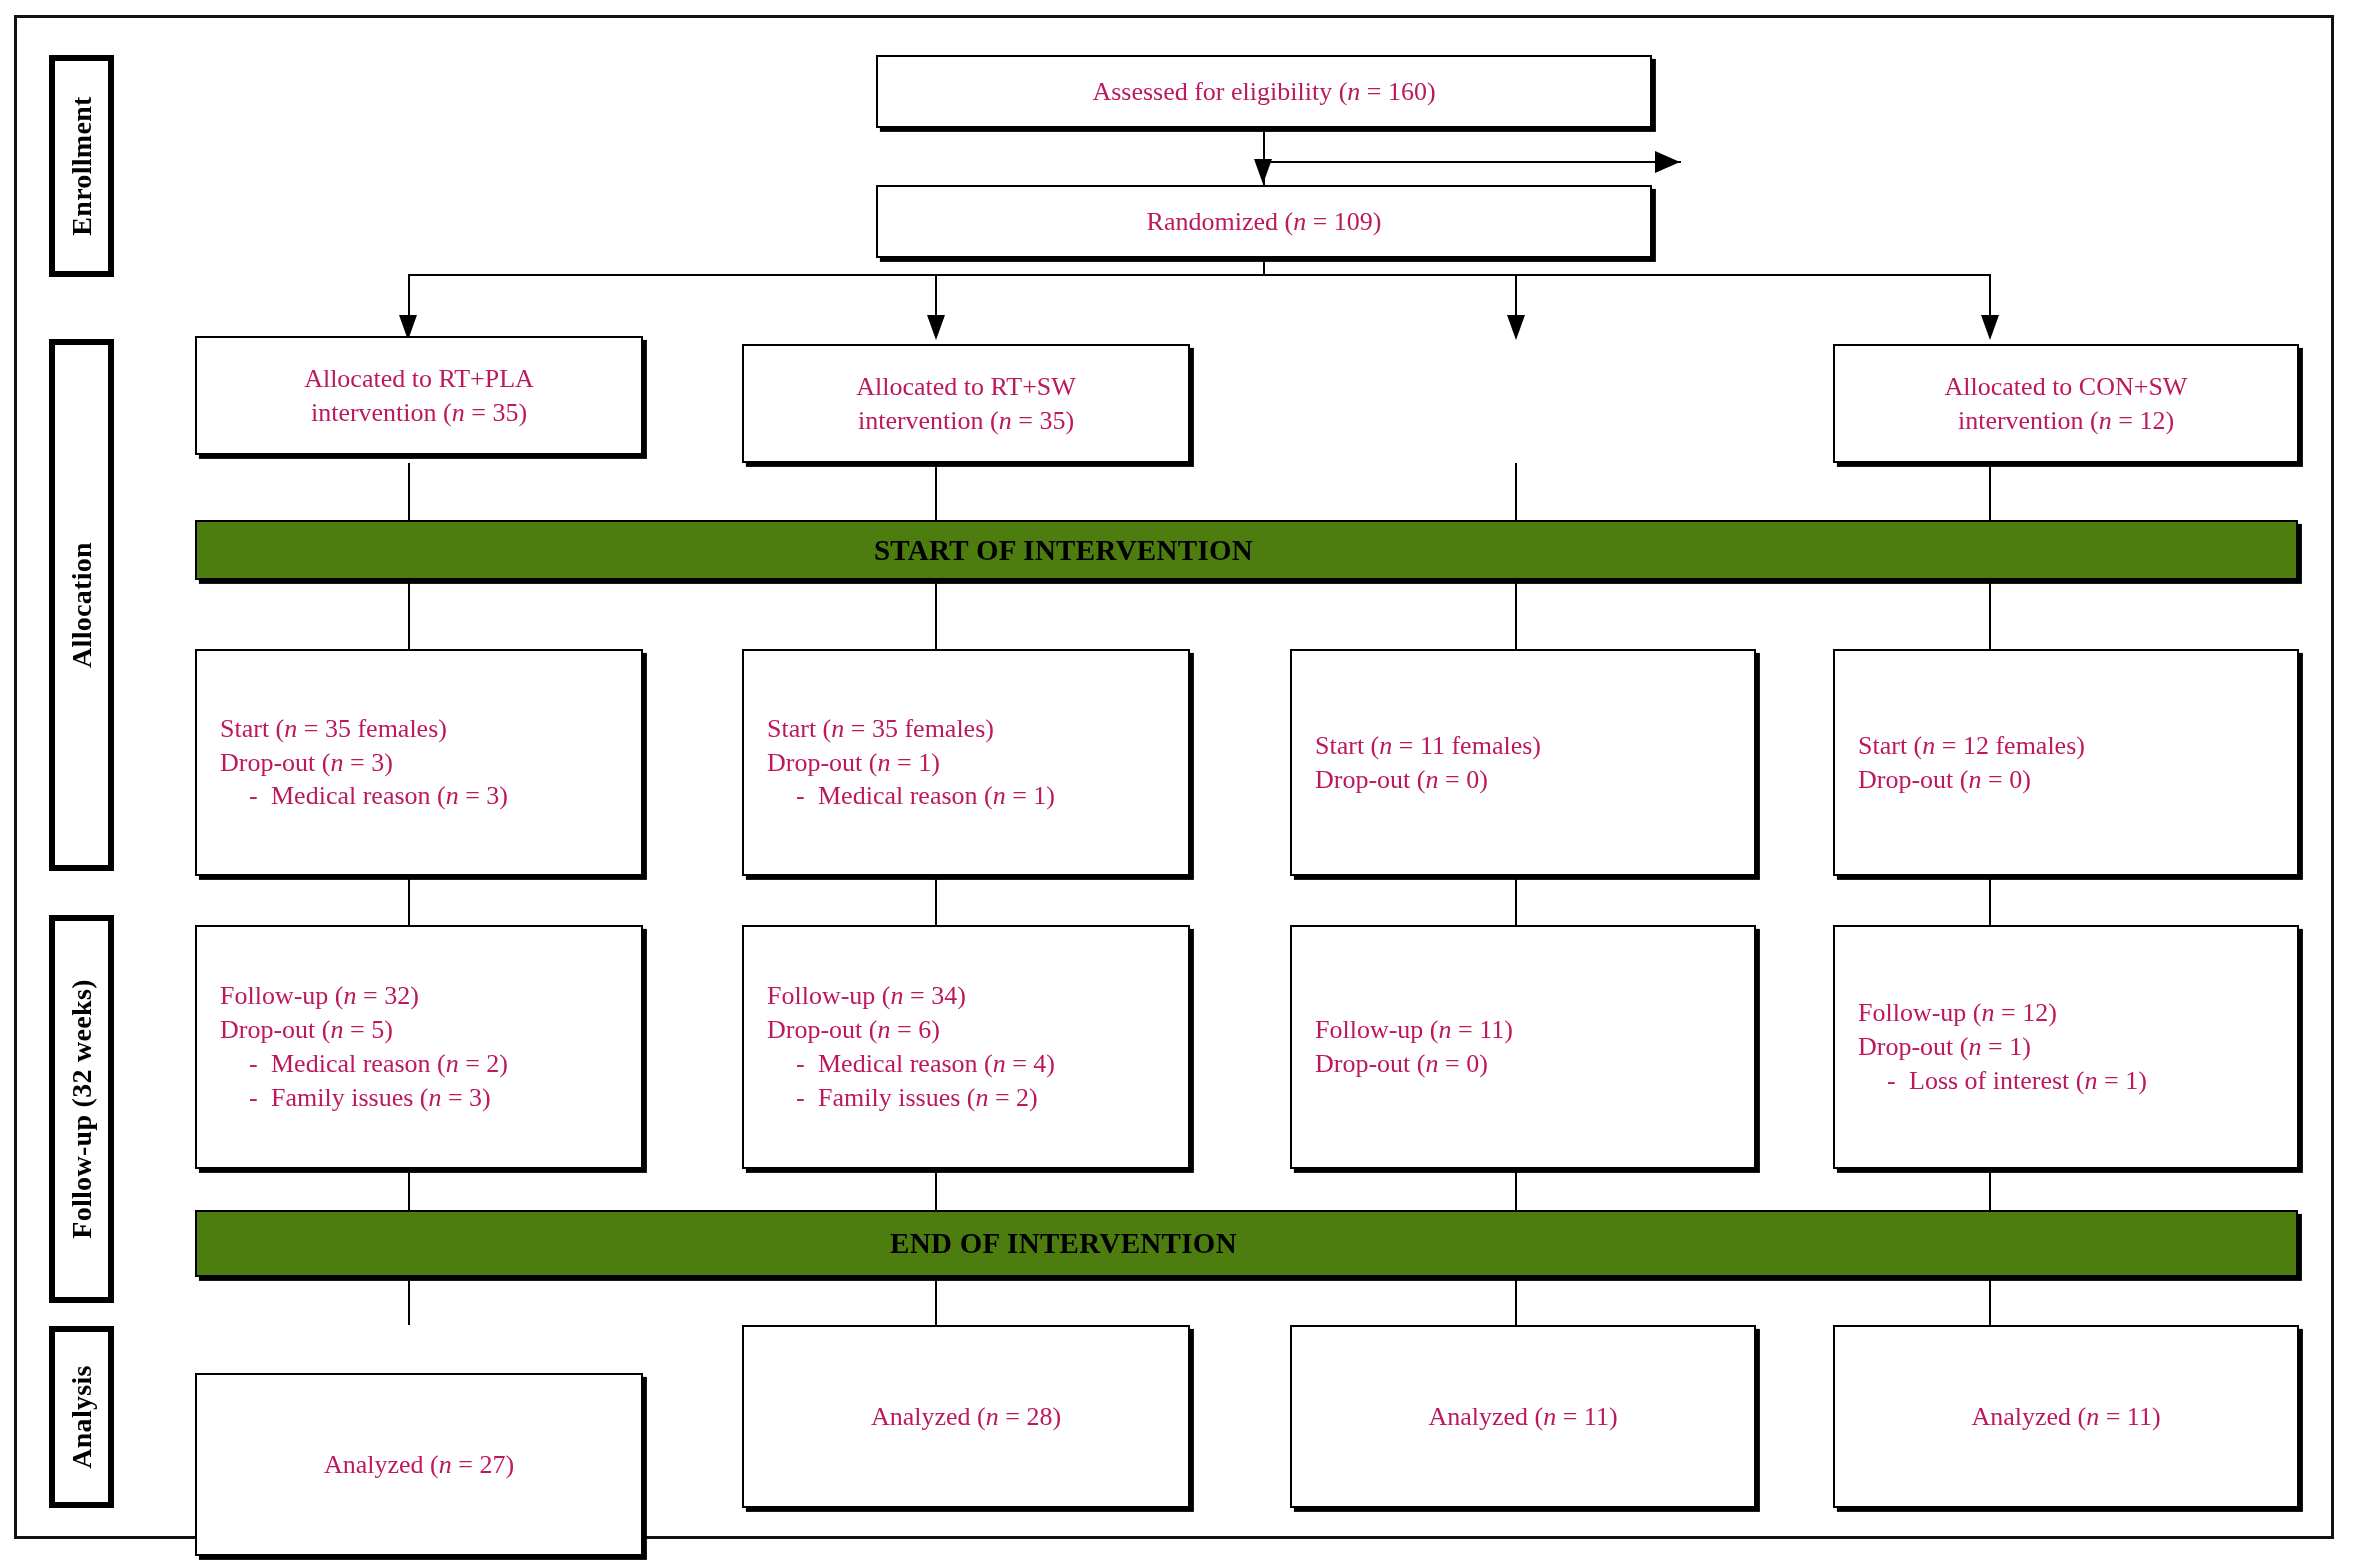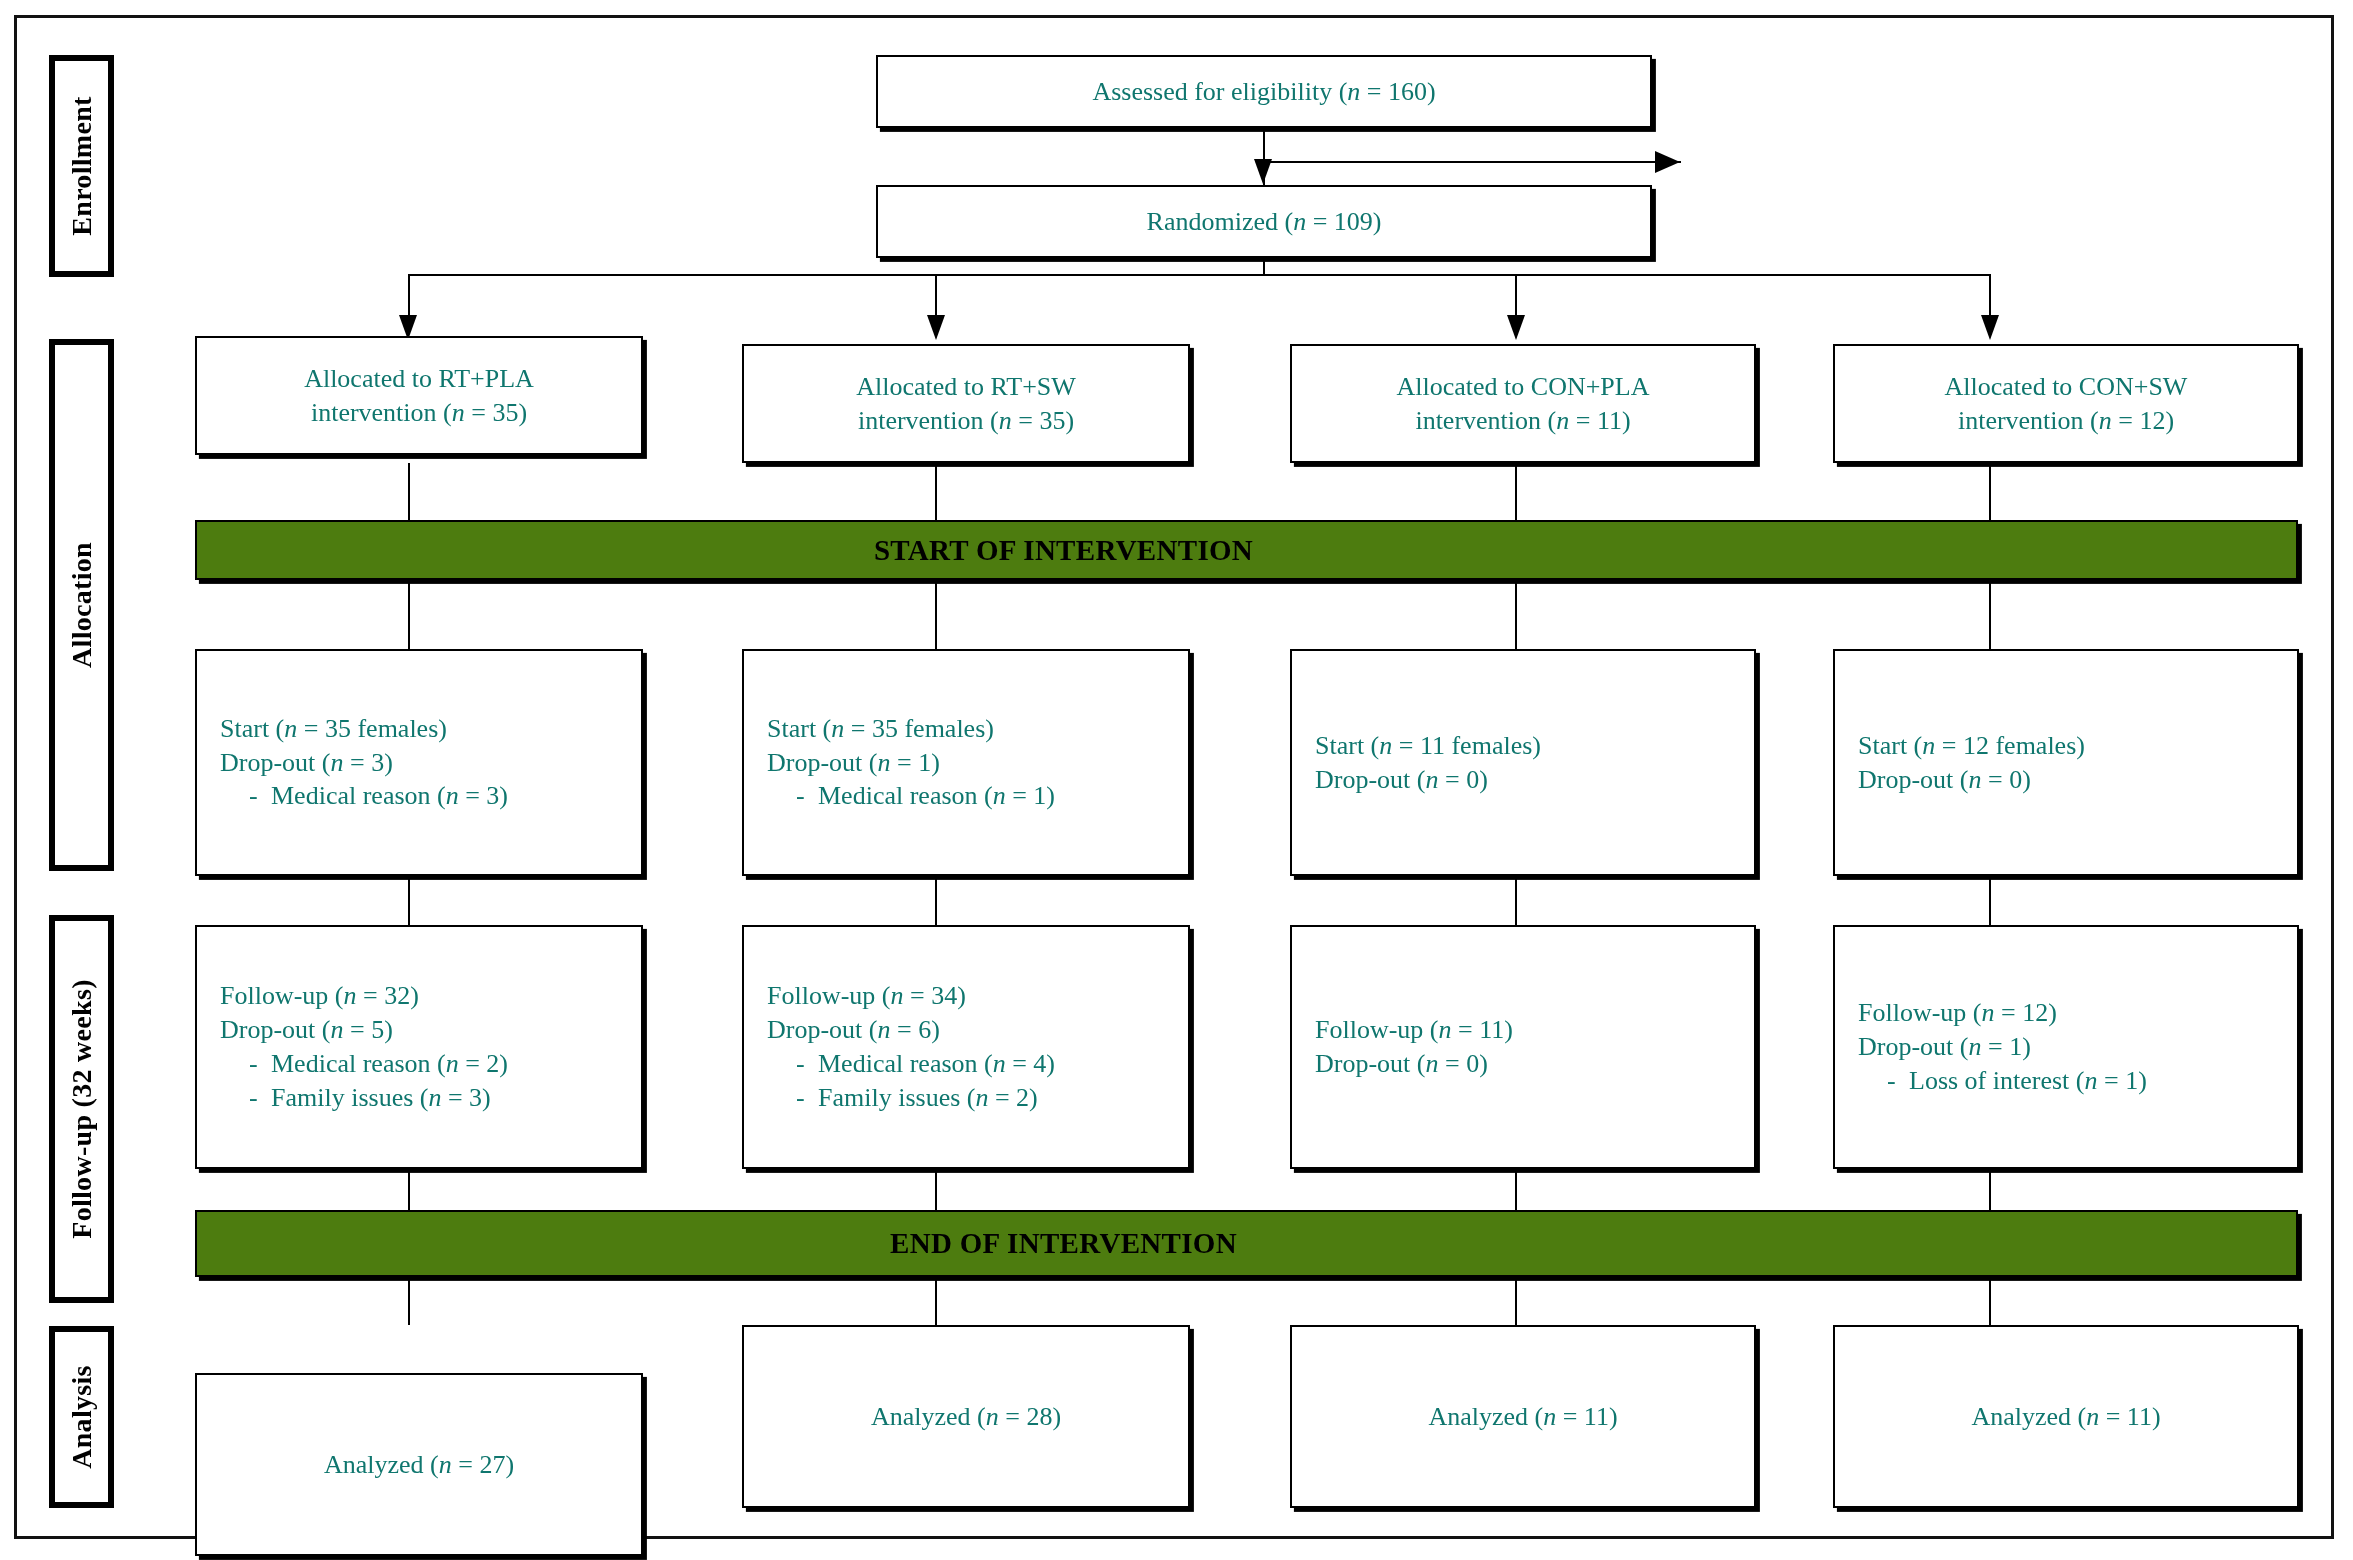--- a/index.html
+++ b/index.html
@@ -16,21 +16,21 @@
   .phase span{display:block;transform:rotate(-90deg);white-space:nowrap;
               font-weight:bold;font-size:28px;letter-spacing:0.3px;color:#000;}
 
   
   .box{position:absolute;background:#fff;border:2.8px solid #000;box-sizing:border-box;
        box-shadow:3.9px 3.9px 0 0 #000;}
   .box .inner{position:absolute;left:0;right:0;top:0;bottom:0;
               display:flex;flex-direction:column;justify-content:center;}
   .box.center .inner{align-items:center;text-align:center;}
   .box.left  .inner{align-items:flex-start;text-align:left;padding-left:23px;padding-right:13.3px;}
-  .line{font-size:26px;line-height:1.30;color:#0f766e;white-space:nowrap;}
+  .line{font-size:26px;line-height:1.30;color:#be185d;white-space:nowrap;}
   .sub{padding-left:29px;}
   .dash{display:inline-block;width:22px;}
 
   
   .banner{position:absolute;background:#4d7c0f;border:2.2px solid #000;box-sizing:border-box;
           box-shadow:3.9px 3.9px 0 0 #000;display:flex;align-items:center;justify-content:center;}
   .banner span{font-weight:bold;font-size:29px;letter-spacing:0.3px;color:#000;
                transform:translateX(-183px);}
 
   
@@ -96,26 +96,20 @@
       <div class="line">Allocated to RT+PLA</div>
       <div class="line">intervention (<i>n</i> = 35)</div>
     </div>
   </div>
   <div class="box center" style="left:742px;top:344px;width:448px;height:119px;">
     <div class="inner">
       <div class="line">Allocated to RT+SW</div>
       <div class="line">intervention (<i>n</i> = 35)</div>
     </div>
   </div>
-  <div class="box center" style="left:1290px;top:344px;width:466px;height:119px;">
-    <div class="inner">
-      <div class="line">Allocated to CON+PLA</div>
-      <div class="line">intervention (<i>n</i> = 11)</div>
-    </div>
-  </div>
   <div class="box center" style="left:1833px;top:344px;width:466px;height:119px;">
     <div class="inner">
       <div class="line">Allocated to CON+SW</div>
       <div class="line">intervention (<i>n</i> = 12)</div>
     </div>
   </div>
 
   <div class="vline" style="left:408px;top:463px;height:58px;"></div>
   <div class="vline" style="left:935px;top:463px;height:58px;"></div>
   <div class="vline" style="left:1515px;top:463px;height:58px;"></div>

